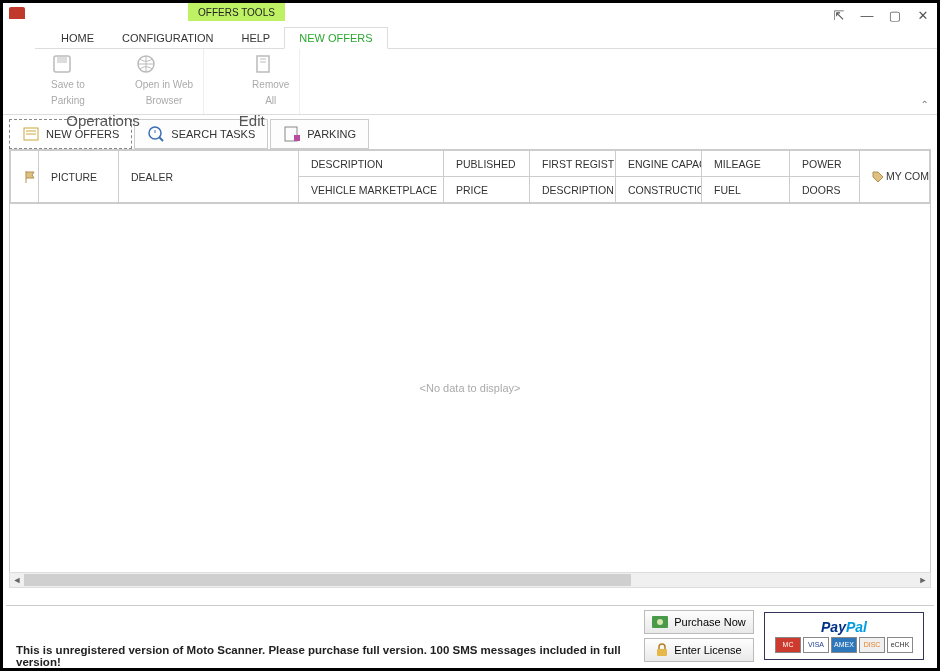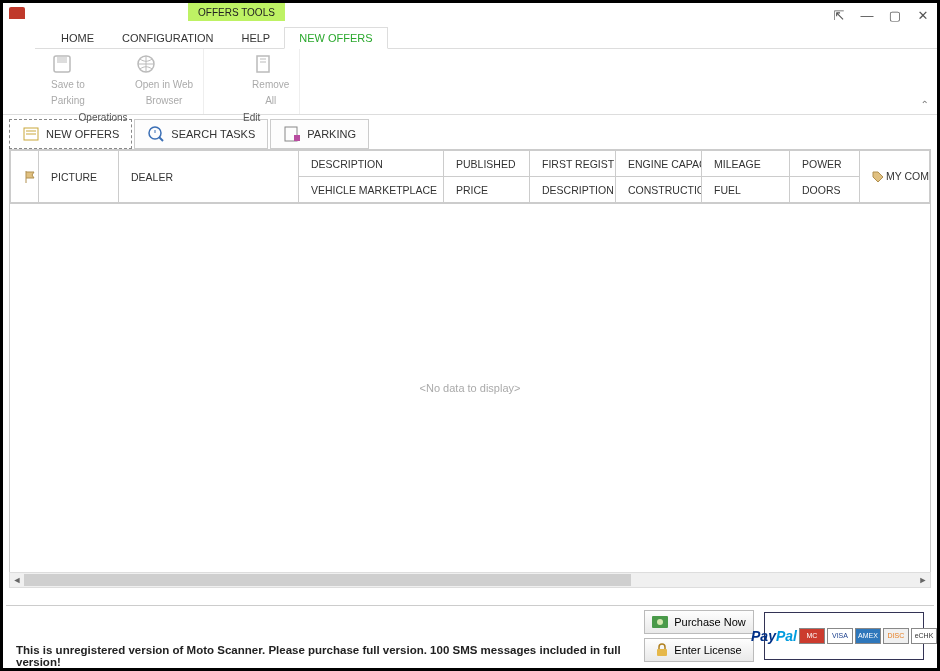--- a/index.html
+++ b/index.html
@@ -14,21 +14,21 @@
 
 .menubar { height: 22px; display: flex; align-items: center; border-bottom: 1px solid #ddd; padding-left: 12px; margin-left: 32px; }
 .menubar .menu-item { padding: 4px 14px; font-size: 11px; color: #333; cursor: pointer; }
 .menubar .menu-item.active { color: #2aa82d; border: 1px solid #ddd; border-bottom: 1px solid #fff; background: #fff; margin-bottom: -1px; }
 
 .ribbon { height: 66px; display: flex; border-bottom: 1px solid #ddd; position: relative; }
 .ribbon-group { display: flex; flex-direction: column; align-items: center; border-right: 1px solid #eee; padding: 2px 4px 0; }
 .ribbon-group .buttons { display: flex; }
 .ribbon-btn { display: flex; flex-direction: column; justify-content: flex-start; padding: 2px 6px; color: #aaa; font-size: 10px; line-height: 16px; text-align: center; cursor: default; margin-left: 38px; }
 .ribbon-btn .icon { width: 22px; height: 22px; margin-bottom: 2px; display: flex; align-items: center; justify-content: center; }
-.ribbon-group-label { font-size: 10px; color: #555; padding: 1px 0 2px; }
+.ribbon-group-label { font-size: 15px; color: #555; padding: 1px 0 2px; }
 .ribbon .collapse { position: absolute; right: 8px; bottom: 4px; color: #777; font-size: 10px; cursor: pointer; }
 
 .tabs { height: 34px; padding: 4px 0 0 6px; display: flex; gap: 2px; }
 .tab { display: flex; align-items: center; gap: 6px; padding: 4px 12px; border: 1px solid #ccc; background: #fdfdfd; font-size: 11px; color: #333; cursor: pointer; }
 .tab.active { border: 1px dashed #888; background: #fff; }
 .tab .tab-icon { width: 18px; height: 18px; display: flex; align-items: center; justify-content: center; }
 
 .grid-header { border: 1px solid #ccc; margin: 0 6px; }
 .grid-header table { width: 100%; border-collapse: collapse; table-layout: fixed; }
 .grid-header td { border: 1px solid #ccc; padding: 6px 12px; font-size: 10.5px; color: #333; vertical-align: middle; height: 26px; overflow: hidden; white-space: nowrap; }
@@ -40,21 +40,21 @@
 .scrollbar-h { margin: 0 6px; height: 16px; background: #f0f0f0; border: 1px solid #ddd; position: relative; }
 .scrollbar-h .thumb { position: absolute; left: 14px; top: 1px; height: 12px; width: 66%; background: #cfcfcf; }
 .scrollbar-h .arrow { position: absolute; top: 0; width: 14px; height: 14px; display: flex; align-items: center; justify-content: center; color: #666; font-size: 9px; }
 .scrollbar-h .arrow.left { left: 0; }
 .scrollbar-h .arrow.right { right: 0; }
 
 .footer { position: absolute; bottom: 3px; left: 3px; right: 3px; height: 60px; border-top: 1px solid #ccc; display: flex; align-items: center; padding: 6px 10px; background: #fff; }
 .footer .msg { flex: 1; font-weight: bold; font-size: 11.5px; color: #222; margin-top: 40px; }
 .footer .actions { display: flex; flex-direction: column; gap: 4px; margin-right: 10px; }
 .footer .actions button { width: 110px; height: 24px; border: 1px solid #bbb; background: linear-gradient(#fefefe,#e9e9e9); font-size: 11px; display: flex; align-items: center; justify-content: center; gap: 6px; cursor: pointer; }
-.paypal-box { width: 160px; height: 48px; border: 1px solid #335; background: #fff; display: flex; flex-direction: row; align-items: center; justify-content: center; gap: 2px; padding:18px;}
+.paypal-box { width: 160px; height: 48px; border: 1px solid #335; background: #fff; display: flex; flex-direction: column; align-items: center; justify-content: center; gap: 2px; padding:18px;}
 .paypal-box .pp-logo { font-weight: bold; font-style: italic; font-size: 14px; }
 .paypal-box .pp-logo .pay { color: #003087; }
 .paypal-box .pp-logo .pal { color: #009cde; }
 .paypal-box .cards { display: flex; gap: 2px; }
 .paypal-box .cards span { width: 26px; height: 16px; border: 1px solid #888; font-size: 7px; display: flex; align-items: center; justify-content: center; }
 
 svg { display: block; }
 </style>
 </head>
 <body>

